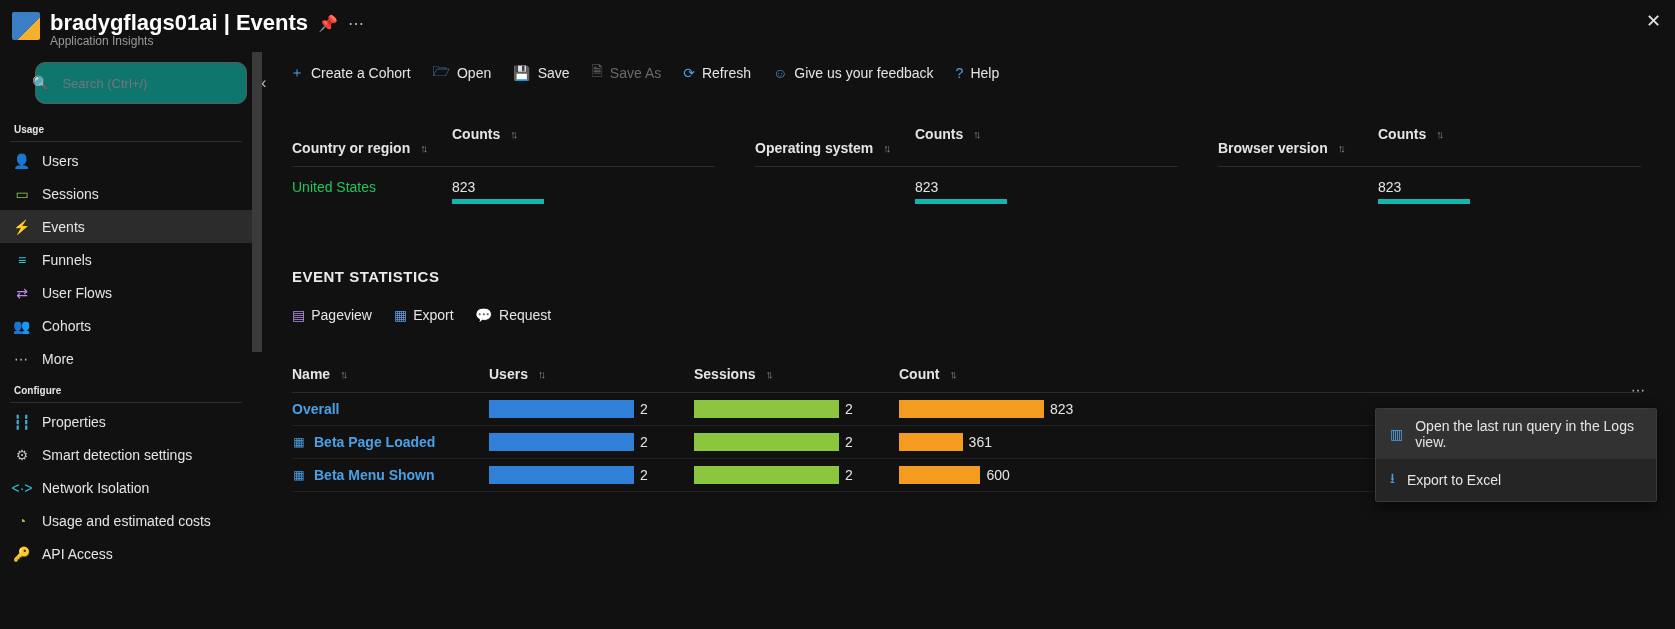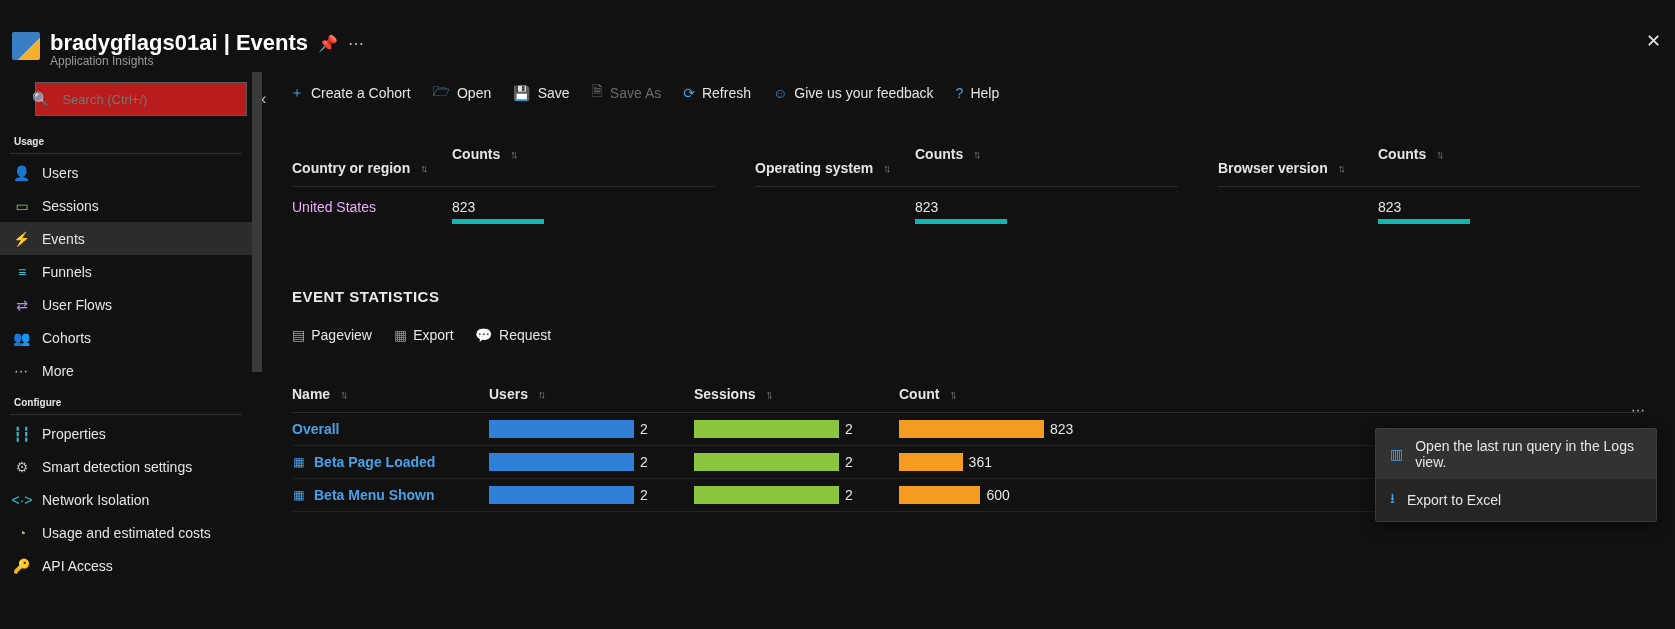--- a/index.html
+++ b/index.html
@@ -5,41 +5,40 @@
   * { box-sizing: border-box; margin: 0; padding: 0; }
   html, body {
     width: 1675px; height: 629px; overflow: hidden;
     background: #111111; color: #e5e5e5;
     font-family: "Segoe UI", Arial, sans-serif; font-size: 14px;
   }
   
   .header {
     display: flex; align-items: flex-start; padding: 10px 16px 4px 12px;
     position: relative;
-    margin-top: 20px;
   }
   .header .res-icon {
     width: 28px; height: 28px; margin-right: 10px; margin-top: 2px;
     background: linear-gradient(135deg,#3a7fc4 0%, #3a7fc4 60%, #f7b02c 60%, #f7b02c 100%);
     border-radius: 2px;
   }
   .header .title-block { display:flex; flex-direction:column; }
   .header .title-line { display:flex; align-items:center; gap:10px; }
   .header .title { font-size: 22px; font-weight: 600; color:#fff; }
   .header .subtitle { font-size: 12px; color:#9a9a9a; margin-top:-2px;}
   .header .pin, .header .ellipsis { color:#bfbfbf; cursor:pointer; font-size:16px;}
   .header .close { position:absolute; right:14px; top:10px; color:#e0e0e0; cursor:pointer; font-size:18px;}
   
   .body { display:flex; height: calc(629px - 58px); }
   
   .sidebar { width: 252px; background:#111; padding-top:6px; }
   .search-wrap { padding: 4px 10px 10px 10px; display:flex; align-items:center; gap:8px;}
   .search-input {
-    flex:1; background:#b91c1c; border:1px solid #5a5a5a; border-radius:0;
-    height:34px; padding:0 8px 0 26px; color:#ccc; font-size:13px;
+    flex:1; background:#0f766e; border:1px solid #5a5a5a; border-radius:10px;
+    height:42px; padding:0 8px 0 26px; color:#ccc; font-size:13px;
   }
   .search-wrap .sicon { position:relative; left:22px; z-index:2; color:#8a8a8a; pointer-events:none;}
   .collapse-btn { color:#bfbfbf; font-size:16px; cursor:pointer; padding:0 2px;}
   .sec-header { font-size:10px; font-weight:600; color:#e5e5e5; padding:10px 14px 6px 14px;}
   .divider { height:1px; background:#2e2e2e; margin:0 10px 2px 10px;}
   .nav-item {
     display:flex; align-items:center; gap:12px; height:33px; padding:0 14px;
     cursor:pointer; color:#e5e5e5;
   }
   .nav-item.active { background:#2c2c2c; }
@@ -62,21 +61,21 @@
   .content { padding: 18px 34px 0 40px; }
   
   .cards { display:flex; gap:40px; }
   .card { flex:1; }
   .card-head { display:flex; border-bottom:1px solid #2b2b2b; padding-bottom:10px;}
   .chcol { font-size:14px; color:#e5e5e5; font-weight:600;}
   .chcol.first { flex:0 0 160px; display:flex; align-items:center; gap:10px;margin-top:28px;}
   .chcol.second { flex:0 0 120px; display:flex; align-items:center; gap:10px;}
   .sort-i { color:#8a8a8a; font-size:11px; letter-spacing:-3px; cursor:pointer;}
   .card-row { display:flex; align-items:flex-start; padding-top:12px;}
-  .cr-label { flex:0 0 160px; color:#f0abfc;}
+  .cr-label { flex:0 0 160px; color:#22c55e;}
   .cr-val { flex:0 0 120px; color:#e5e5e5; display:flex; flex-direction:column; gap:4px;}
   .cr-bar { width:92px; height:5px; background:#12b6b1;}
   
   .section-title { font-size:15px; font-weight:700; letter-spacing:0.5px; margin:64px 0 22px 0; color:#eaeaea;}
   
   .filter-row { display:flex; align-items:flex-end; gap:36px; margin-bottom:40px;}
   .filter-block label { display:block; font-size:14px; color:#e5e5e5; margin-bottom:6px;}
   .filter-input { width:156px; height:26px; background:#111; border:1px solid #5a5a5a; color:#bbb; padding:0 8px; font-size:13px;}
   .legend { display:flex; align-items:center; gap:22px; color:#e5e5e5; font-size:14px; padding-bottom:3px;}
   .legend .lg { display:flex; align-items:center; gap:6px;}

